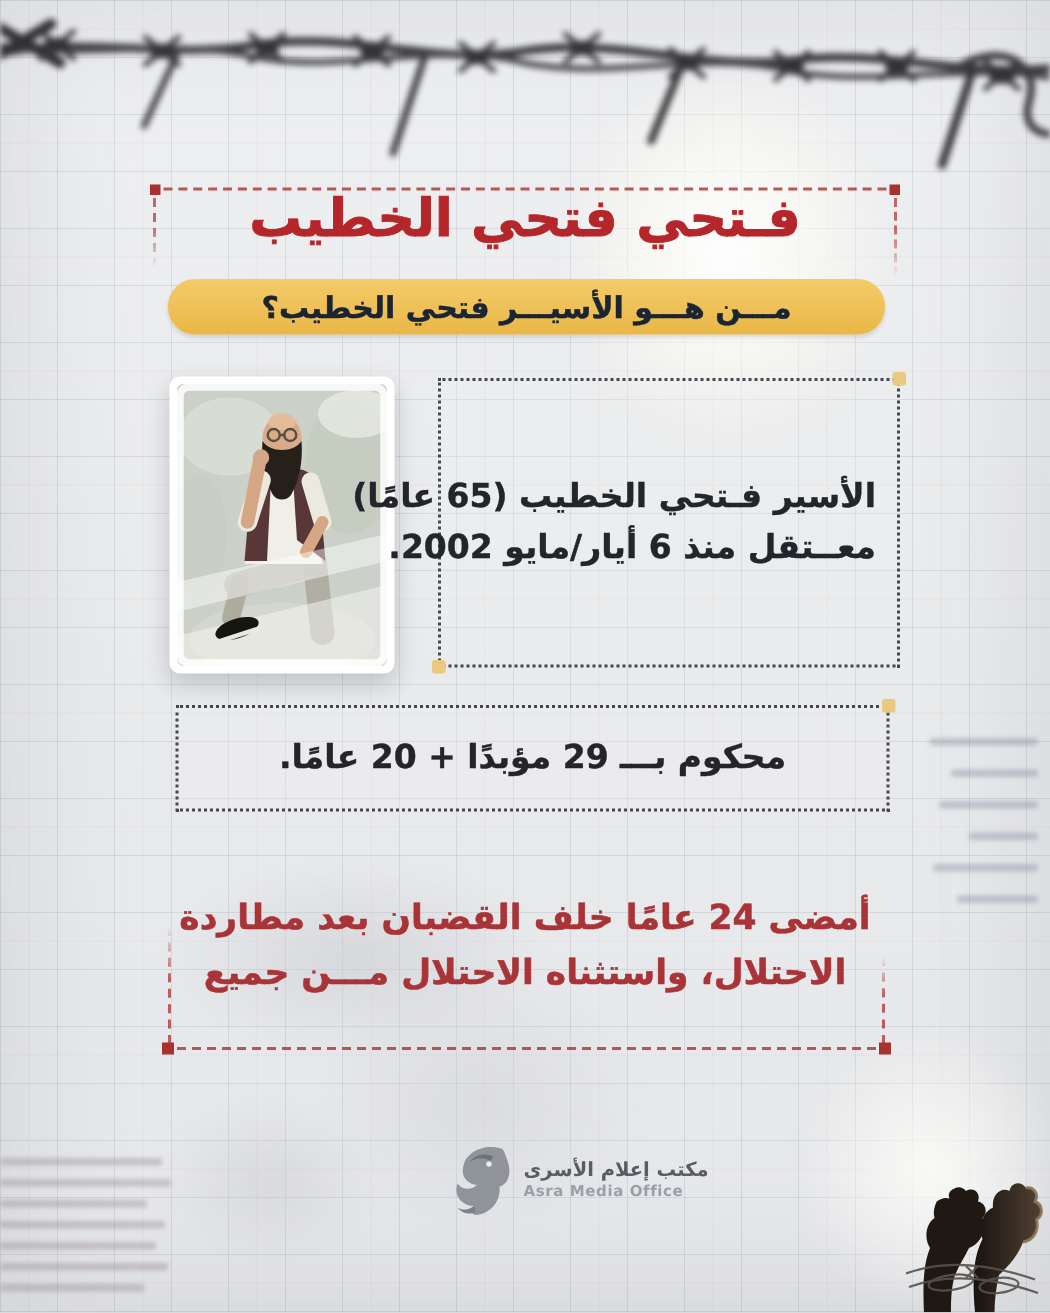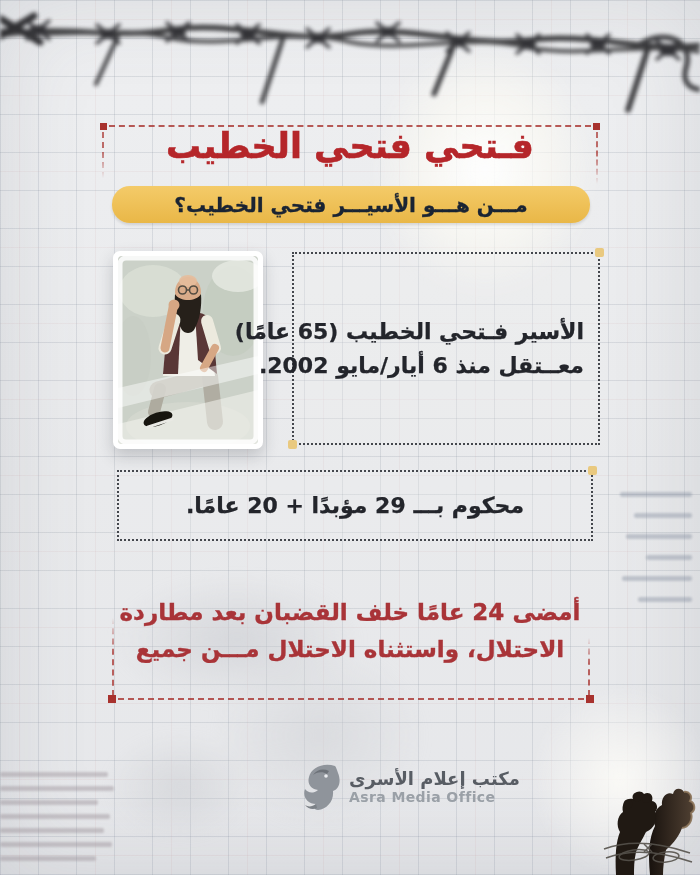--- a/index.html
+++ b/index.html
@@ -73,22 +73,22 @@
   .hframe{position:absolute;left:108px;top:610px;width:486px;height:92px;z-index:3;}
   .hframe .vl{position:absolute;border-left:2px dashed rgba(168,50,46,0.75);
     -webkit-mask-image:linear-gradient(to top,#000 55%,transparent);mask-image:linear-gradient(to top,#000 55%,transparent);}
   .hframe .vl.l{left:4px;top:8px;height:78px}.hframe .vl.r{right:4px;top:28px;height:58px}
   .hframe .hline{position:absolute;left:10px;right:10px;bottom:2px;border-top:2px dashed rgba(168,50,46,0.8);}
   .hframe .sq{position:absolute;width:8px;height:8px;background:var(--frame-red,#a8322e);bottom:-1px;}
   .hframe .sq.bl{left:0}.hframe .sq.br{right:0}
   
   .footer-logo{position:absolute;left:299px;top:763px;z-index:4;display:flex;align-items:center;column-gap:6px;}
   .footer-text{display:flex;flex-direction:column;line-height:1.15;}
-  .org-ar{font-size:18px;font-weight:700;color:#585d64;direction:rtl;}
-  .org-en{font-size:14px;font-weight:700;color:#9aa0a7;letter-spacing:0.4px;}
+  .org-ar{font-size:13px;font-weight:700;color:#585d64;direction:rtl;}
+  .org-en{font-size:10px;font-weight:700;color:#9aa0a7;letter-spacing:0.4px;}
   .hands{position:absolute;left:592px;top:752px;width:108px;height:123px;z-index:5;}
 </style>
 </head>
 <body style="--accent-red: #b5262a; --frame-red: #a8322e; --banner-yellow: #eebc4f; --ink-dark: #23252b; --corner-dot-yellow: #e9c97f; --background: #eaebed;">
 
 <div class="poster">
   <div class="grid"></div>
   <div class="vignette"></div>
   <div class="glow-top"></div>
   <div class="glow-hands"></div>

